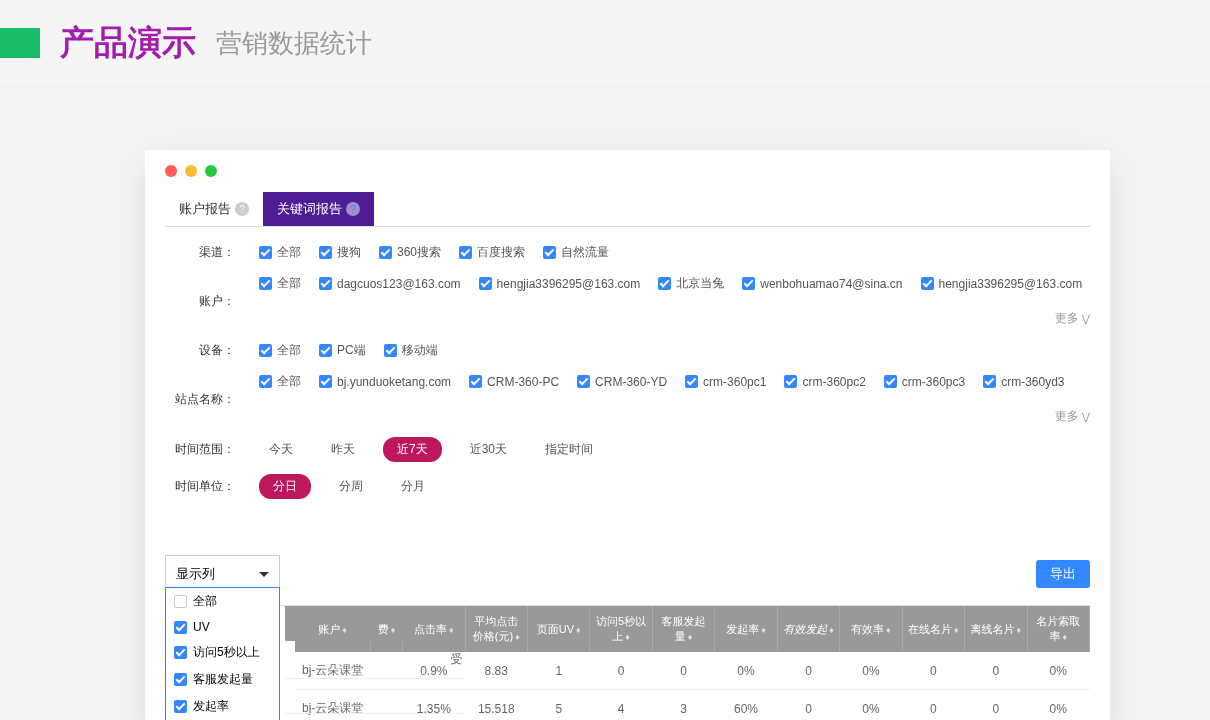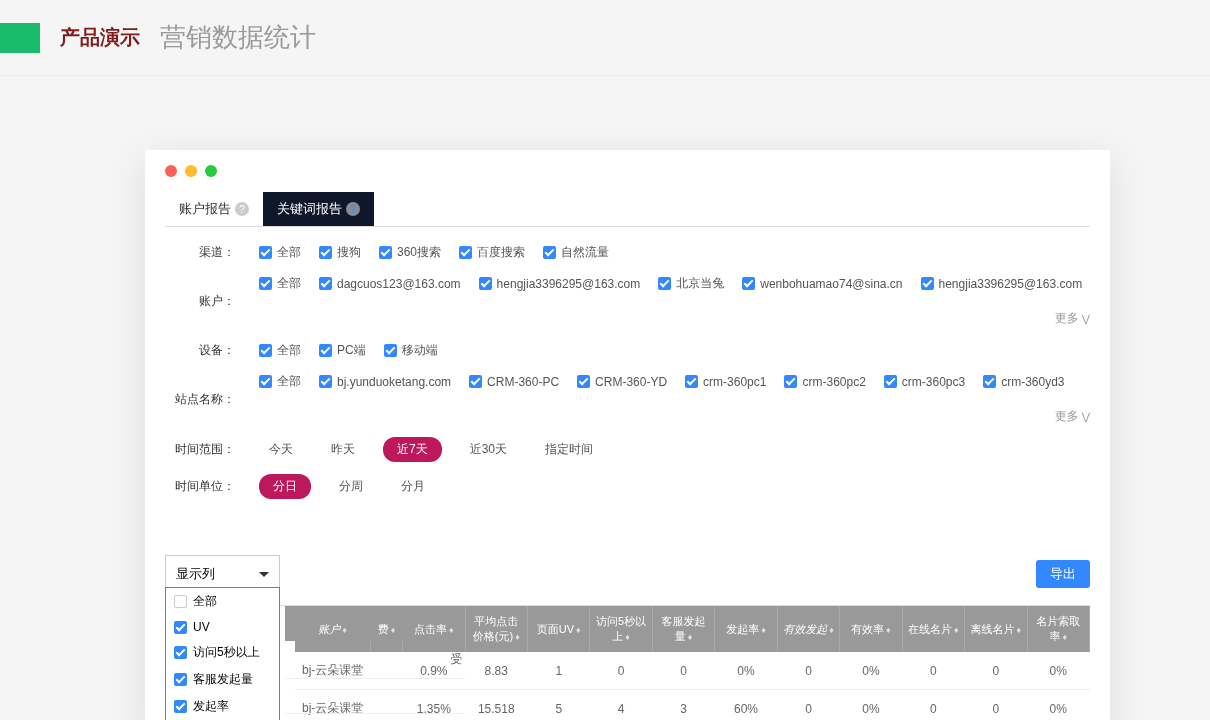--- a/index.html
+++ b/index.html
@@ -1,30 +1,30 @@
 <!DOCTYPE html>
 <html><head>
 <meta charset="utf-8">
 <style>
 * { margin: 0; padding: 0; box-sizing: border-box; }
 body { font-family: -apple-system, "Microsoft YaHei", sans-serif; background: #f5f5f5; width: 1210px; height: 720px; overflow: hidden; }
 .page-header { display: flex; align-items: center; padding: 20px 0 20px 0; gap: 20px; border-bottom: 1px solid #eee; }
 .header-block { width: 40px; height: 30px; background: #1abc6c; }
-.header-title { font-size: 20px; font-weight: 700; color: #7f1d1d; }
+.header-title { font-size: 34px; font-weight: 700; color: #a21caf; }
 .header-sub { font-size: 26px; color: #999; }
 .window { position: absolute; top: 150px; left: 145px; right: 100px; bottom: -10px; background: #fff; box-shadow: 0 10px 40px rgba(0,0,0,0.1); overflow: hidden; padding-bottom: 10px; }
 .titlebar { padding: 15px 20px; display: flex; gap: 8px; }
 .dot { width: 12px; height: 12px; border-radius: 50%; }
 .dot-red { background: #ff5f57; }
 .dot-yellow { background: #febc2e; }
 .dot-green { background: #28c840; }
 .content { padding: 0 20px; }
 .tabs { display: flex; border-bottom: 1px solid #ddd; }
 .tab { padding: 8px 14px; font-size: 13px; color: #333; cursor: pointer; display: flex; align-items: center; gap: 4px; }
-.tab.active { background: #0f172a; color: #fff; }
+.tab.active { background: #4c1d95; color: #fff; }
 .help-icon { display: inline-flex; width: 14px; height: 14px; border-radius: 50%; background: #ccc; color: #fff; font-size: 10px; align-items: center; justify-content: center; }
 .tab.active .help-icon { background: rgba(255,255,255,0.5); color: #3388ff; }
 .filters { padding: 14px 0; }
 .filter-row { display: flex; align-items: center; margin-bottom: 12px; font-size: 12px; min-height: 22px; }
 .filter-label { width: 70px; text-align: right; color: #333; margin-right: 24px; }
 .filter-items { display: flex; flex-wrap: wrap; gap: 18px; align-items: center; flex: 1; }
 .chk-item { display: flex; align-items: center; gap: 5px; color: #555; cursor: pointer; white-space: nowrap; }
 .chk { width: 13px; height: 13px; background: #3388ff; border-radius: 2px; position: relative; display: inline-block; flex-shrink: 0; }
 .chk::after { content: ""; position: absolute; left: 4px; top: 1px; width: 3px; height: 7px; border: solid #fff; border-width: 0 2px 2px 0; transform: rotate(45deg); }
 .chk.empty { background: #fff; border: 1px solid #ccc; }
@@ -263,21 +263,21 @@
                 </tr>
                 <tr>
                   <td style="text-align:right;padding-right:2px;">受</td>
                 </tr>
               </tbody>
             </table>
           </div>
         <table id="main-table" style="margin-left:130px;">
             <thead>
               <tr>
-                <th style="width:70px;font-style:italic;">账户<span class="sort">♦</span></th>
+                <th style="width:70px;">账户<span class="sort">♦</span></th>
                 <th style="width:30px;">费<span class="sort">♦</span></th>
                 <th style="width:58px;">点击率<span class="sort">♦</span></th>
                 <th style="width:58px;">平均点击价格(元)<span class="sort">♦</span></th>
                 <th style="width:58px;">页面UV<span class="sort">♦</span></th>
                 <th style="width:58px;">访问5秒以上<span class="sort">♦</span></th>
                 <th style="width:58px;">客服发起量<span class="sort">♦</span></th>
                 <th style="width:58px;">发起率<span class="sort">♦</span></th>
                 <th style="width:58px;font-style:italic;">有效发起<span class="sort">♦</span></th>
                 <th style="width:58px;">有效率<span class="sort">♦</span></th>
                 <th style="width:58px;">在线名片<span class="sort">♦</span></th>

